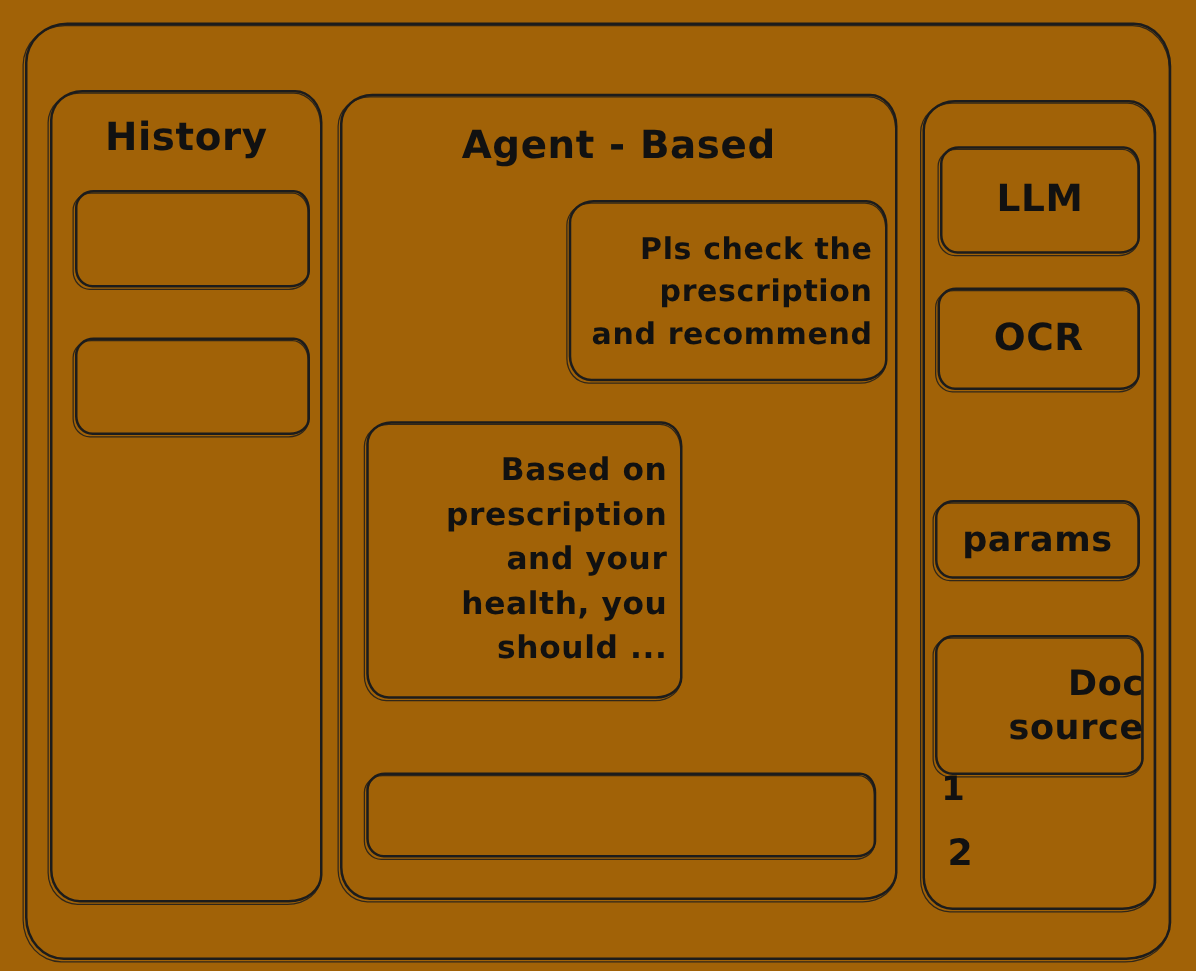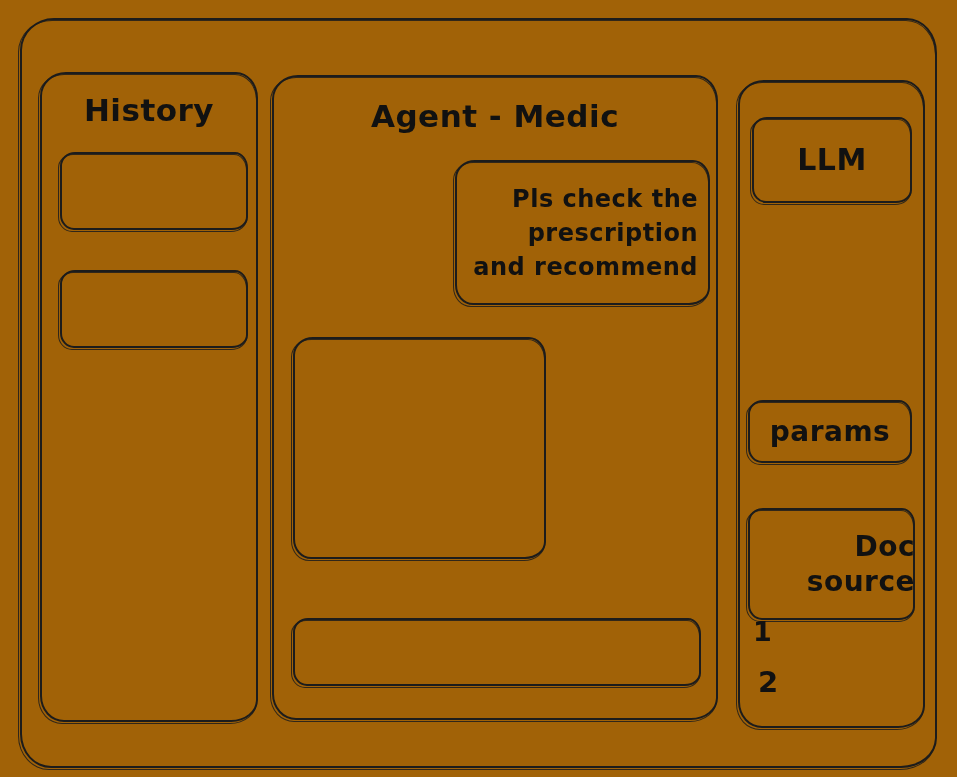--- a/index.html
+++ b/index.html
@@ -151,50 +151,56 @@
     <div class="edge"></div>
     <div class="edge2"></div>
     <div class="btn-text hand" style="font-size:20px"></div>
   </div>
 
   <div id="agent-panel" class="sketch r-lg">
     <div class="edge"></div>
     <div class="edge2"></div>
   </div>
 
-  <div id="agent-title" class="ink-title hand">Agent - Medic</div>
+  <div id="agent-title" class="ink-title hand">Agent - Based</div>
 
   <div id="user-bubble" class="sketch r-md thin">
     <div class="edge"></div>
     <div class="edge2"></div>
     <div id="user-bubble-text" class="bubble-text hand">Pls check the prescription and recommend</div>
   </div>
 
   <div id="assistant-bubble" class="sketch r-md thin">
     <div class="edge"></div>
     <div class="edge2"></div>
+    <div id="assistant-bubble-text" class="bubble-text hand">Based on prescription and your health, you should ...</div>
   </div>
 
   <div id="message-input" class="sketch r-sm thin">
     <div class="edge"></div>
     <div class="edge2"></div>
     <div class="btn-text hand" style="font-size:20px;justify-content:flex-start;padding-left:18px"></div>
   </div>
 
   <div id="tools-panel" class="sketch r-lg">
     <div class="edge"></div>
     <div class="edge2"></div>
   </div>
 
   <div id="tool-llm" class="sketch r-sm thin">
     <div class="edge"></div>
     <div class="edge2"></div>
     <div class="btn-text hand">LLM</div>
   </div>
 
+  <div id="tool-ocr" class="sketch r-sm thin">
+    <div class="edge"></div>
+    <div class="edge2"></div>
+    <div class="btn-text hand">OCR</div>
+  </div>
 
   <div id="tool-params" class="sketch r-sm thin">
     <div class="edge"></div>
     <div class="edge2"></div>
     <div class="btn-text hand">params</div>
   </div>
 
   <div id="tool-docsource" class="sketch r-sm thin">
     <div class="edge"></div>
     <div class="edge2"></div>

